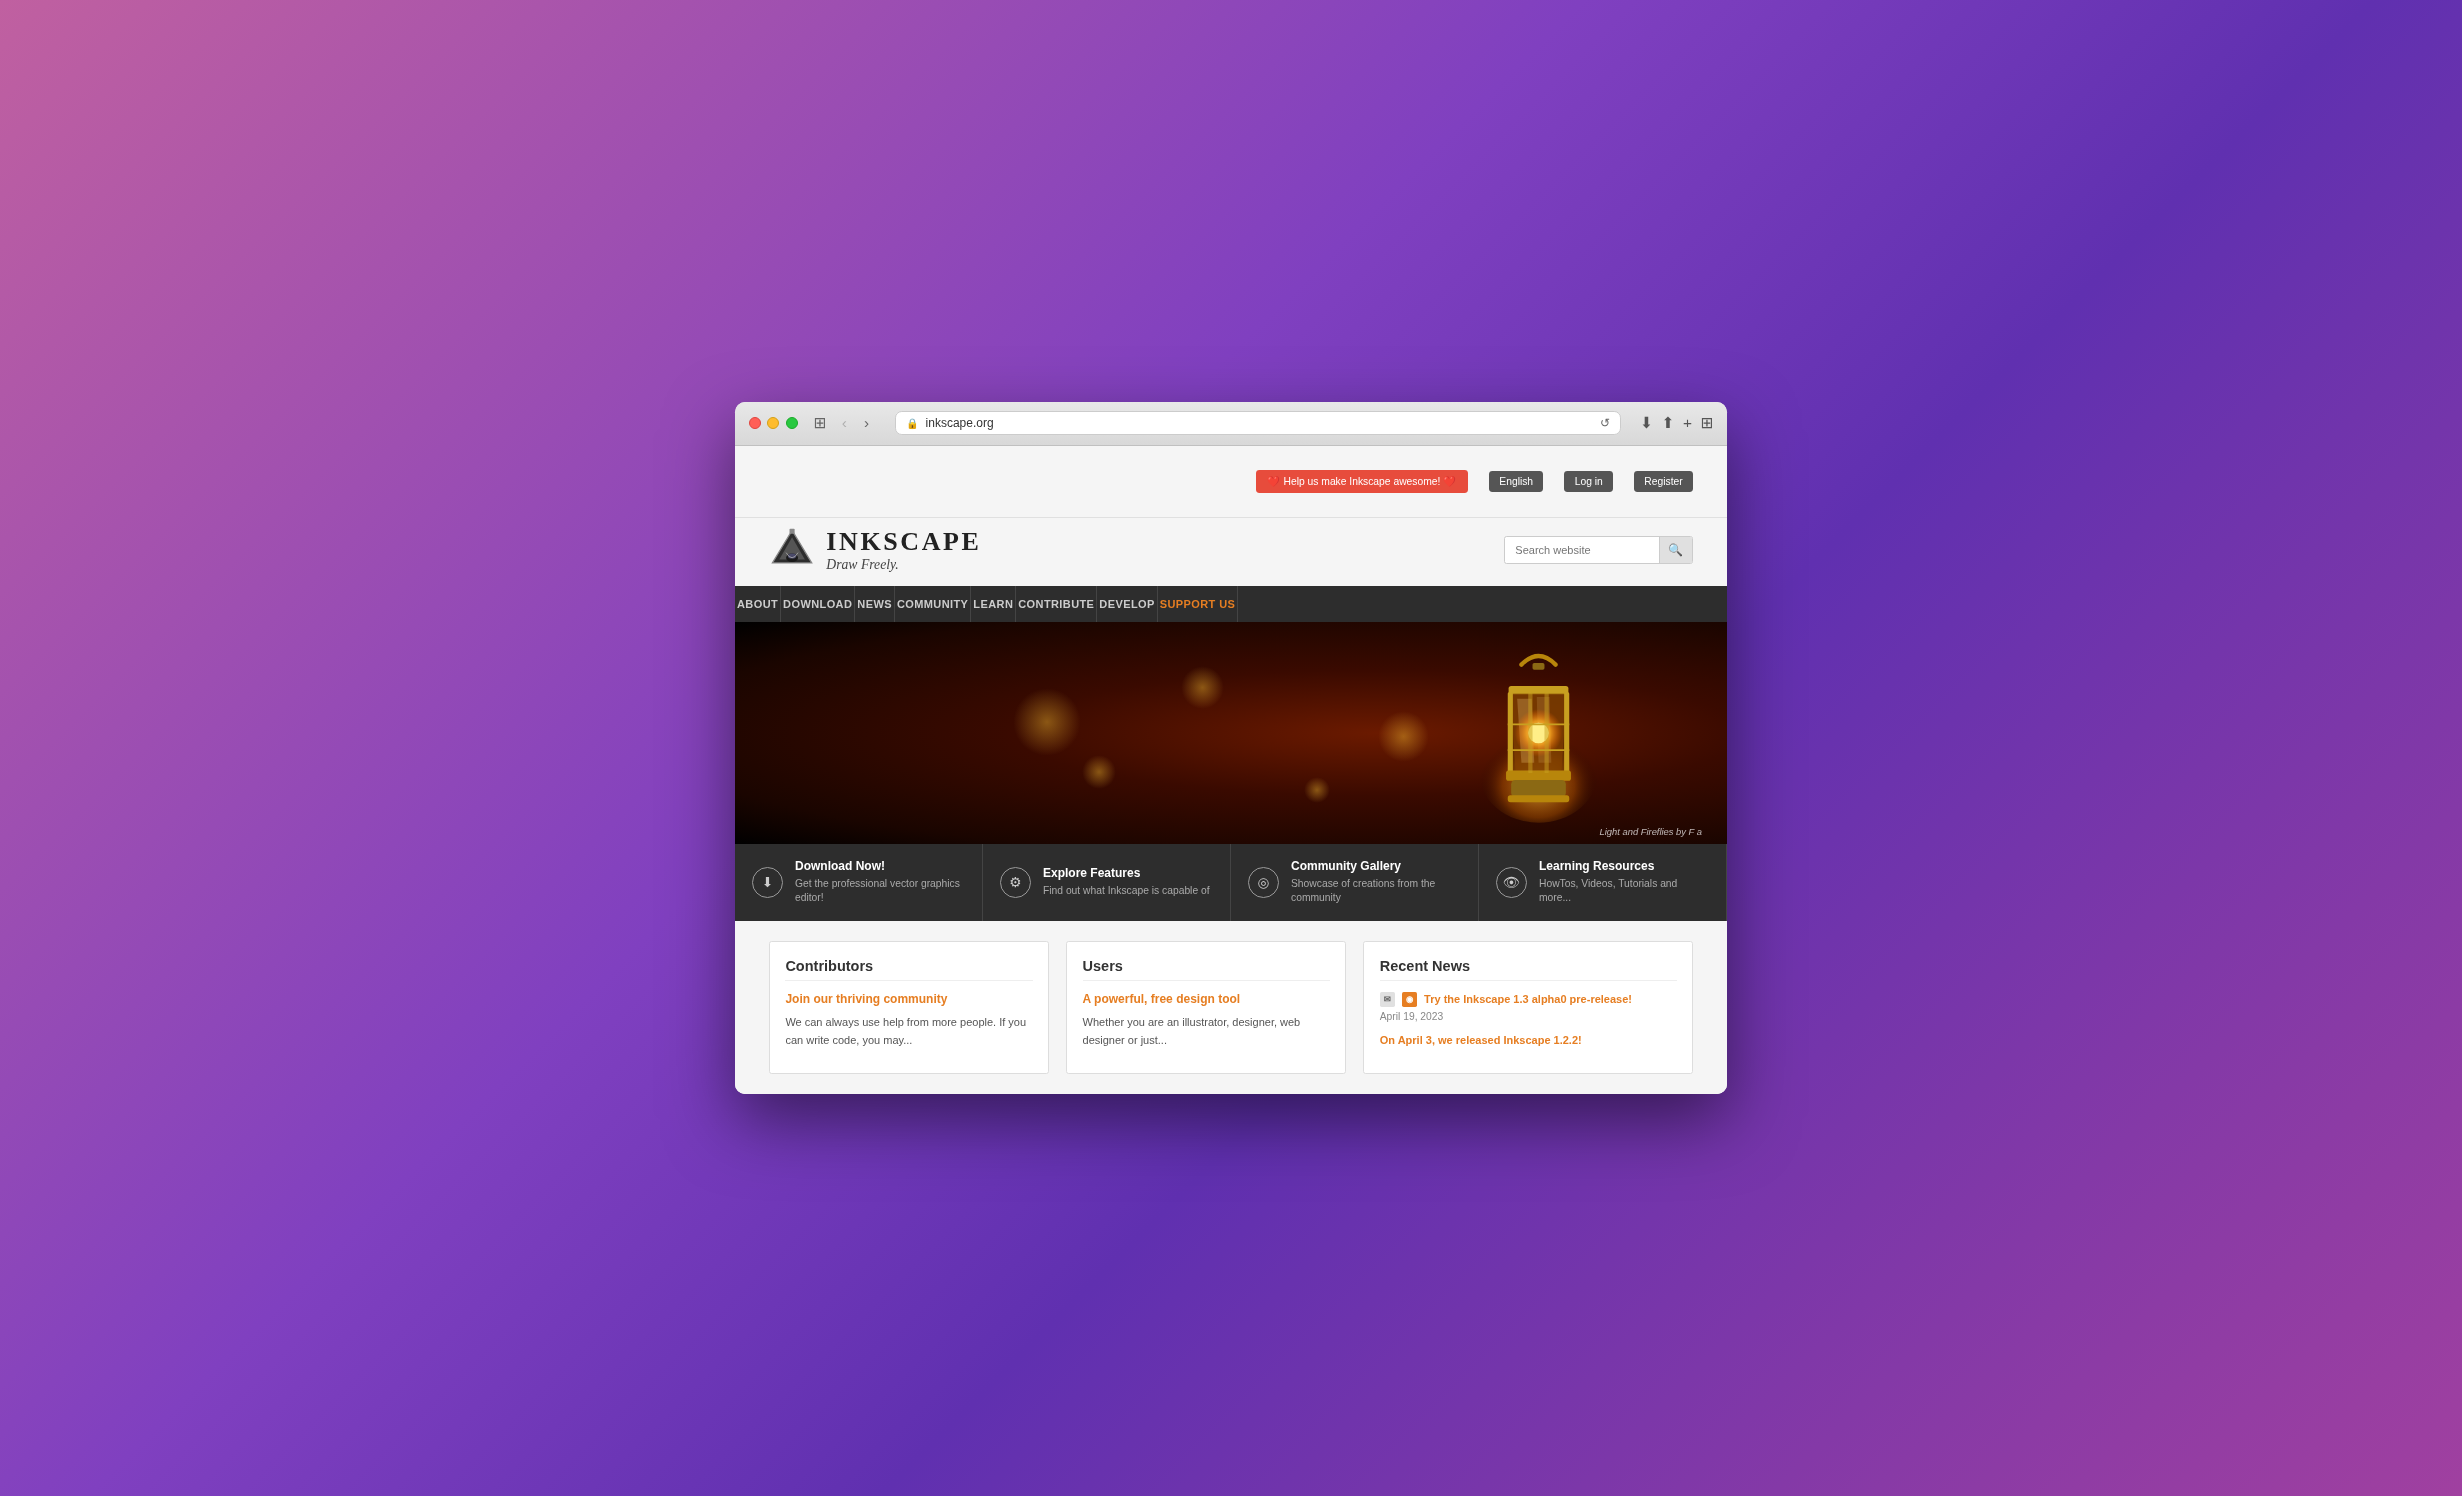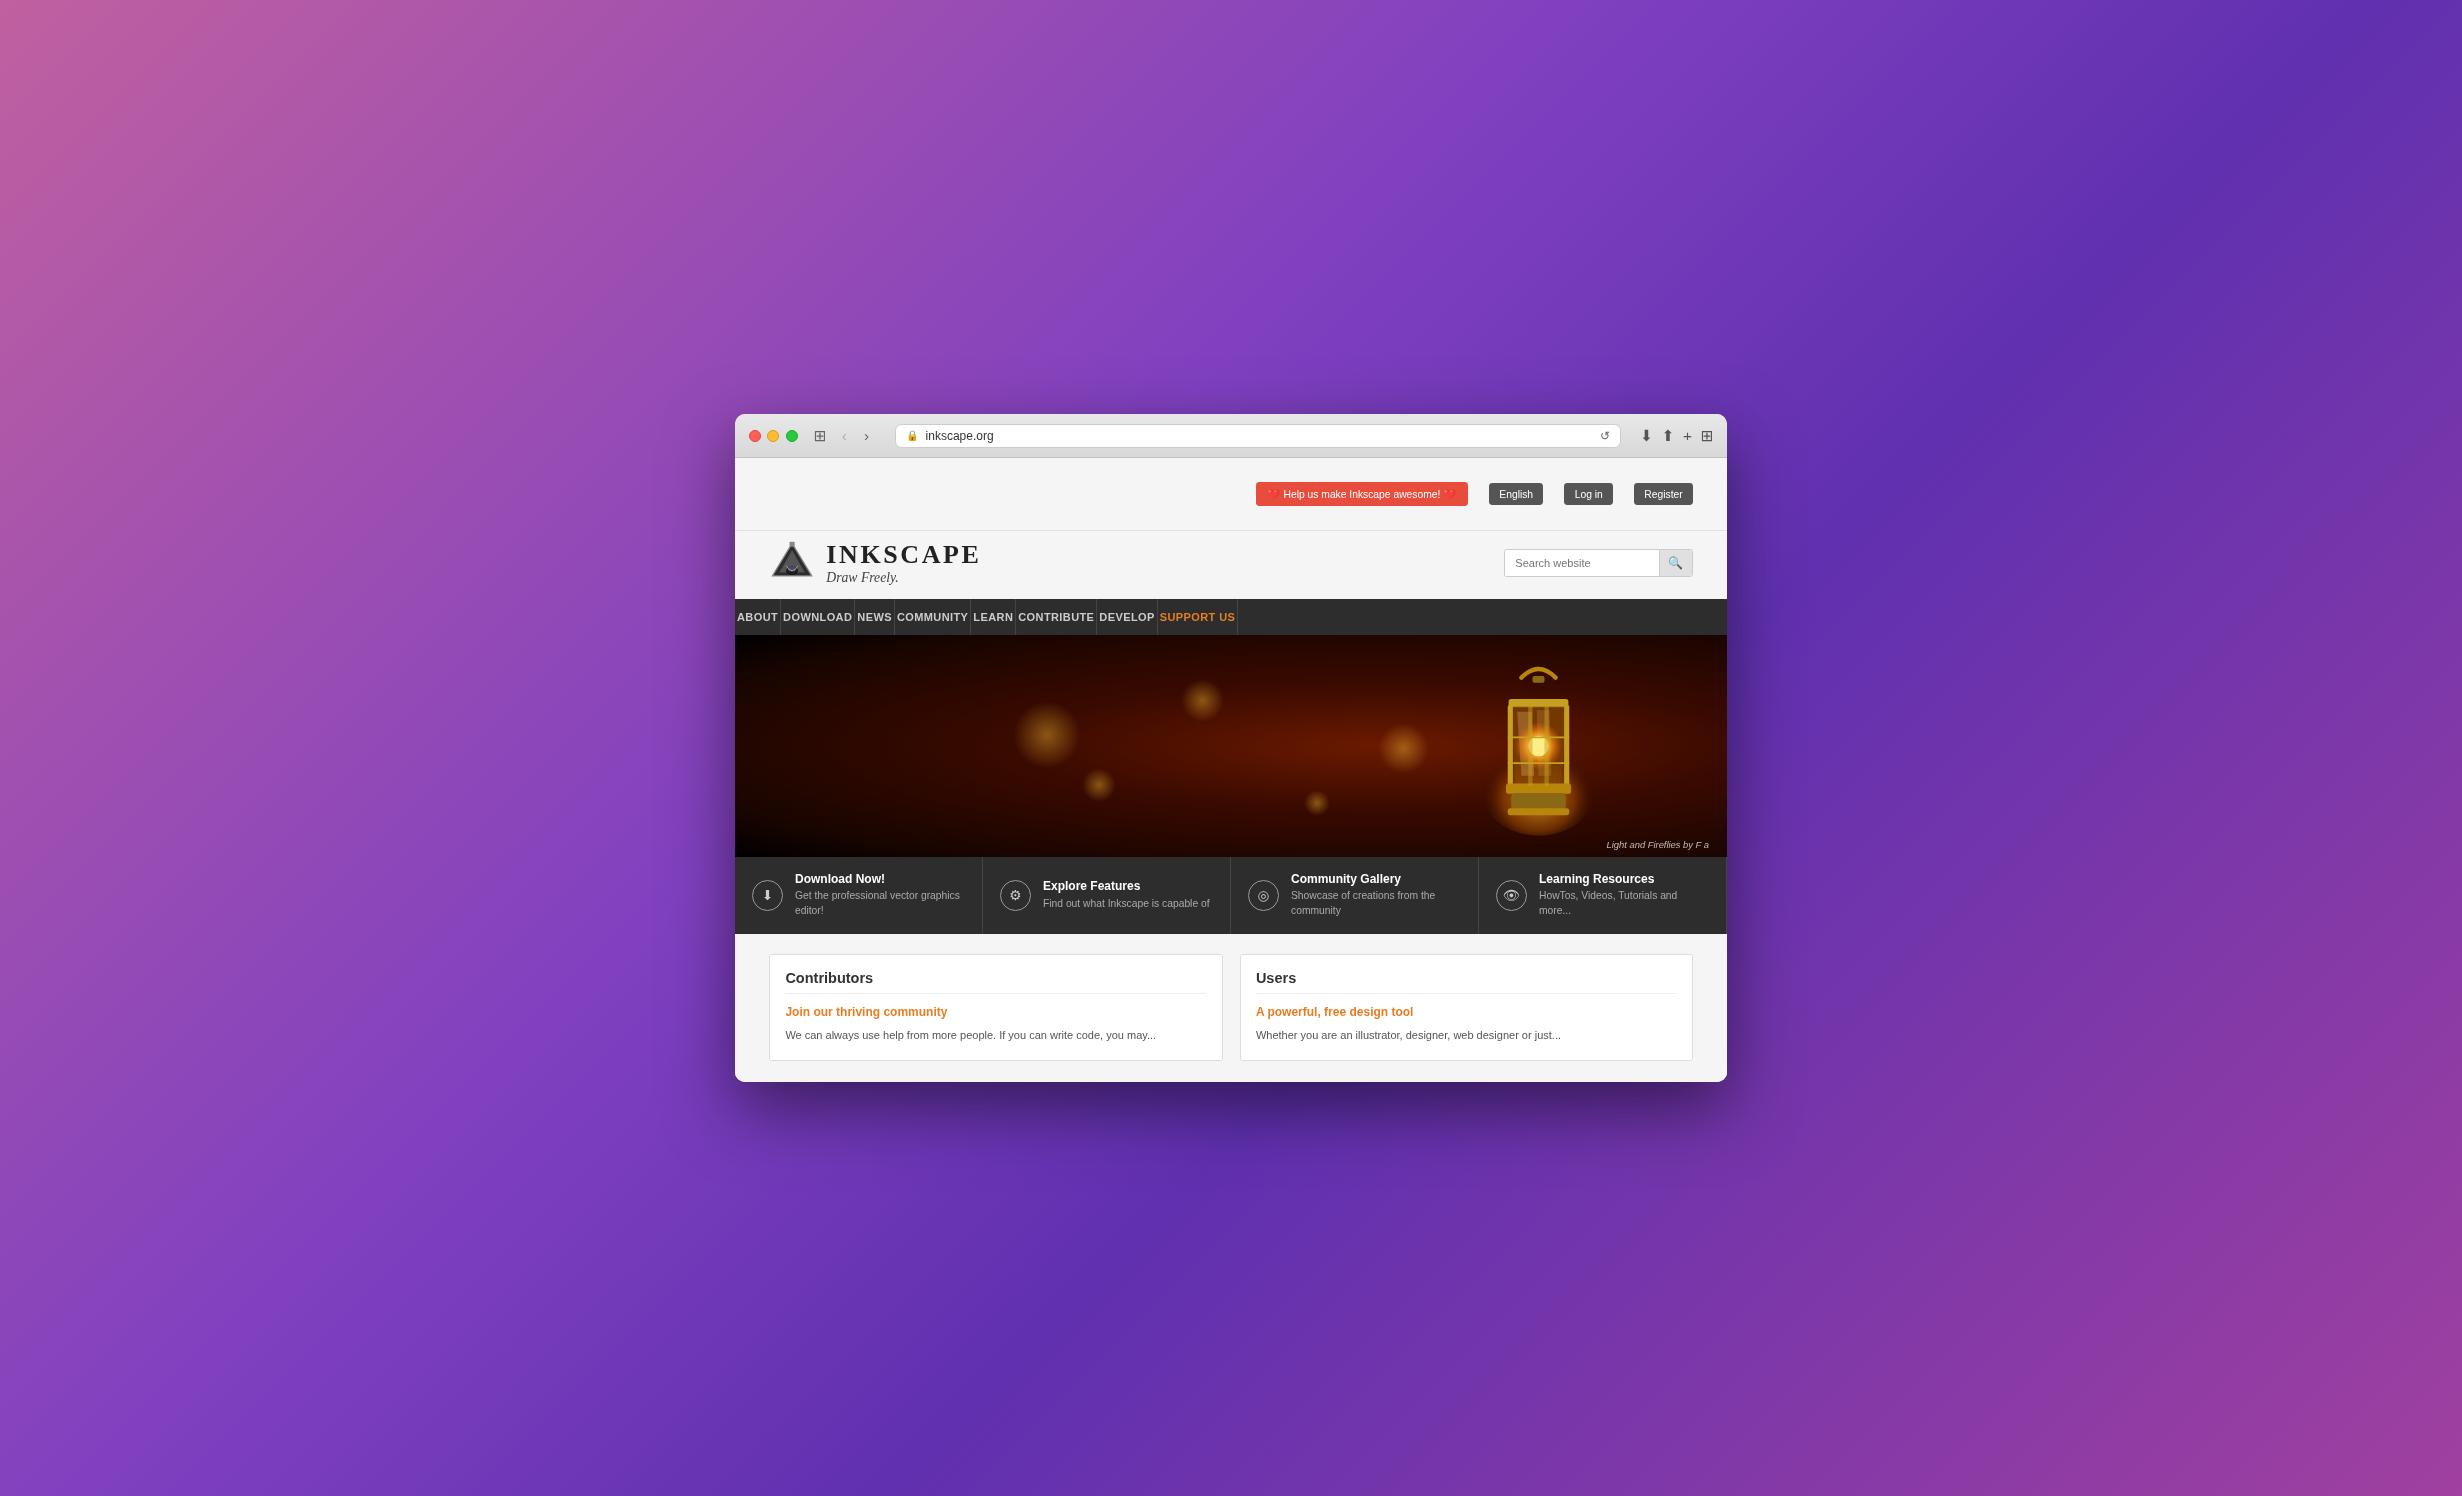--- a/index.html
+++ b/index.html
@@ -211,21 +211,21 @@
       background: radial-gradient(circle, rgba(255,200,50,0.4) 0%, transparent 70%);
     }
     .glow1 { width: 68px; height: 68px; top: 30%; left: 28%; }
     .glow2 { width: 43px; height: 43px; top: 20%; left: 45%; }
     .glow3 { width: 34px; height: 34px; top: 60%; left: 35%; }
     .glow4 { width: 51px; height: 51px; top: 40%; right: 30%; }
     .glow5 { width: 26px; height: 26px; top: 70%; right: 40%; }
     .hero-caption {
       position: absolute;
       bottom: 6.8px;
-      right: 18px;
+      right: 25px;
       color: rgba(255,255,255,0.7);
       font-size: 9.4px;
       font-style: italic;
     }
 
     
     .feature-boxes {
       background: #2d2d2d;
       display: flex;
     }
@@ -485,17 +485,33 @@
         <div class="col-subtitle">Join our thriving community</div>
         <div class="col-text">We can always use help from more people. If you can write code, you may...</div>
       </div>
 
       <div class="content-col">
         <div class="col-title">Users</div>
         <div class="col-subtitle">A powerful, free design tool</div>
         <div class="col-text">Whether you are an illustrator, designer, web designer or just...</div>
       </div>
 
+      <div class="content-col wide">
+        <div class="col-title">Recent News</div>
+        <div class="news-item">
+          <div class="news-title">
+            <span class="news-icon">✉</span>
+            <span class="news-icon" style="background:#e67e22;color:white;">◉</span>
+            <span>Try the Inkscape 1.3 alpha0 pre-release!</span>
+          </div>
+          <div class="news-date">April 19, 2023</div>
+        </div>
+        <div class="news-item">
+          <div class="news-title">
+            <span>On April 3, we released Inkscape 1.2.2!</span>
+          </div>
+        </div>
+      </div>
     </div>
 
   </div>
 </div>
 
 
 </body></html>

